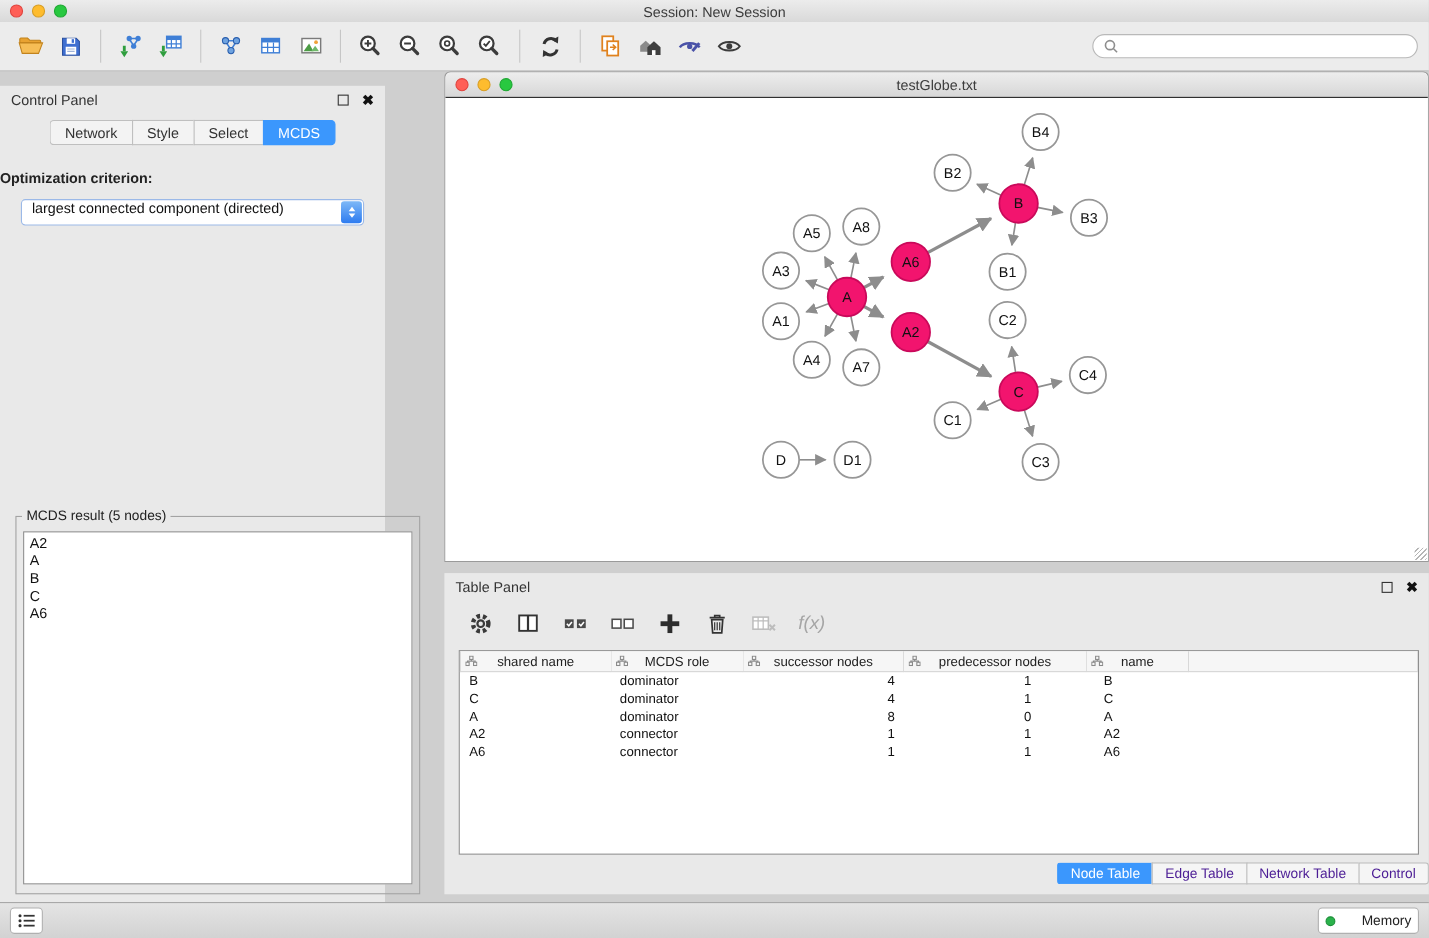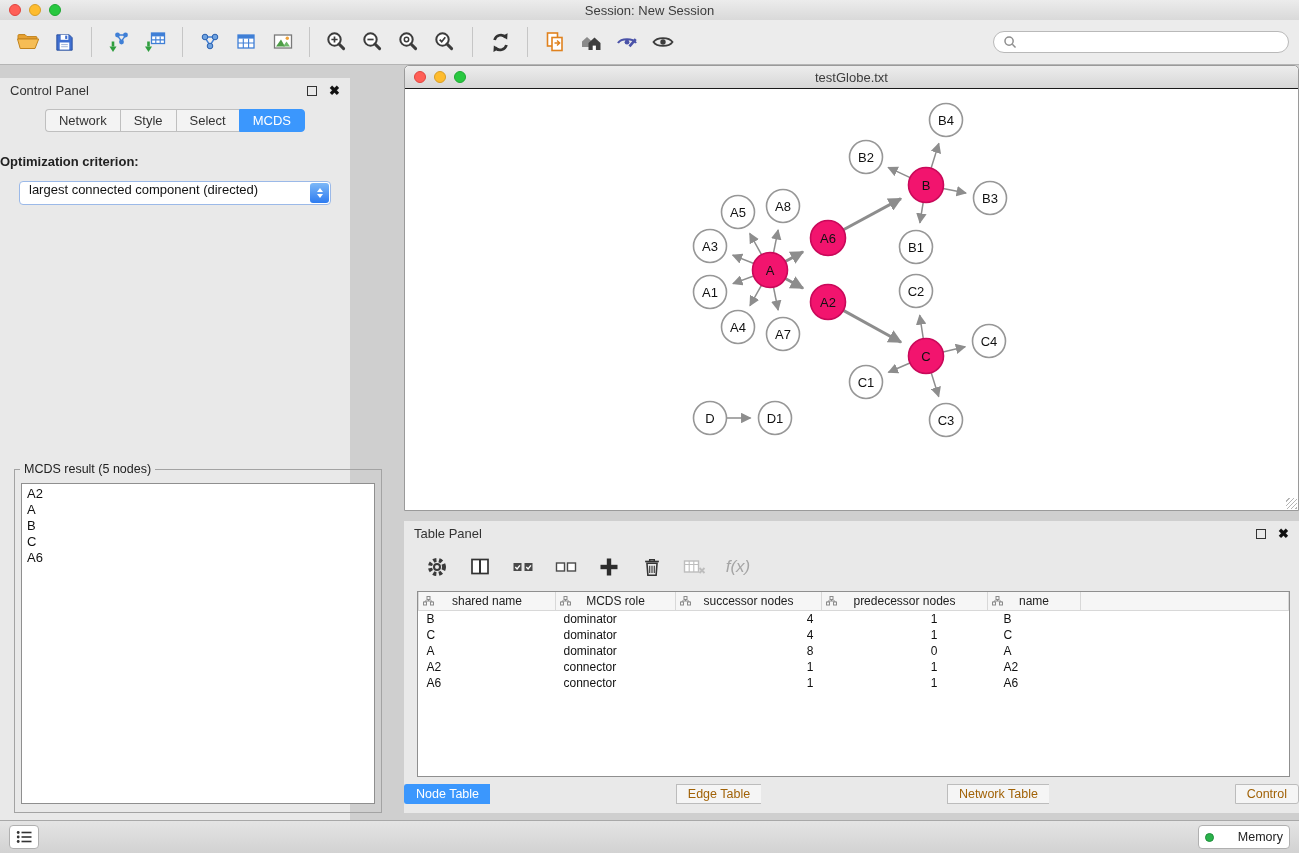--- a/index.html
+++ b/index.html
@@ -75,23 +75,23 @@
     border:1px solid #8f8f8f;overflow:hidden}
   #node-table{border-collapse:collapse;table-layout:fixed;width:100%;font-size:12px;color:#111}
   #node-table th{background:#f6f6f6;border:1px solid #d8d8d8;border-top:none;height:18px;
     font-weight:normal;position:relative;padding:0;font-size:12px;color:#222}
   .h-ico{position:absolute;left:4px;top:4px;line-height:0}
   .h-lab{display:block;text-align:center}
   #node-table td{height:16px;padding:0 8px;white-space:nowrap;overflow:hidden}
   #node-table td.num{text-align:right}
   #node-table td.pred{padding-right:50px}
   #node-table td.name{padding-left:16px}
-  .bottom-tabs{position:absolute;bottom:9px;left:0;right:0;display:flex;justify-content:space-between}
+  .bottom-tabs{position:absolute;bottom:9px;left:0;right:0;display:flex;justify-content:flex-end}
   .bt-tab{padding:2px 11px;font-size:12.5px;background:#f5f5f5;border:1px solid #bcbcbc;
-    border-right:none;color:#a16207}
+    border-right:none;color:#4c1d95}
   .bt-tab:first-child{border-radius:3px 0 0 3px}
   .bt-tab:last-child{border-right:1px solid #bcbcbc;border-radius:0 3px 3px 0}
   .bt-tab.active{background:#3b97fd;border-color:#3b97fd;color:#fff}
   
   .statusbar{position:absolute;left:0;right:0;bottom:0;height:33px;
     background:linear-gradient(#e4e4e4,#d2d2d2);border-top:1px solid #a8a8a8;
     display:flex;align-items:center;justify-content:space-between;padding:0 9px;box-sizing:border-box}
   .sb-btn{background:#fff;border:1px solid #b0b0b0;border-radius:4px;height:22px;
     display:flex;align-items:center;justify-content:center;padding:0 6px;gap:24px;font-size:12.5px;color:#222}
   .mem-dot{width:9px;height:9px;border-radius:50%;background:#2ab24b;border:1px solid #1d8f39;box-sizing:border-box}

